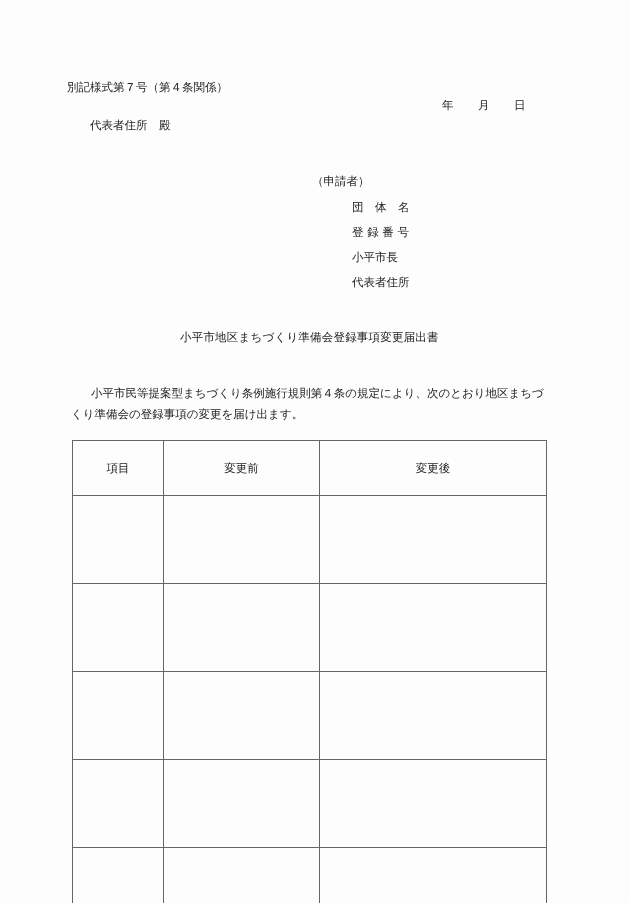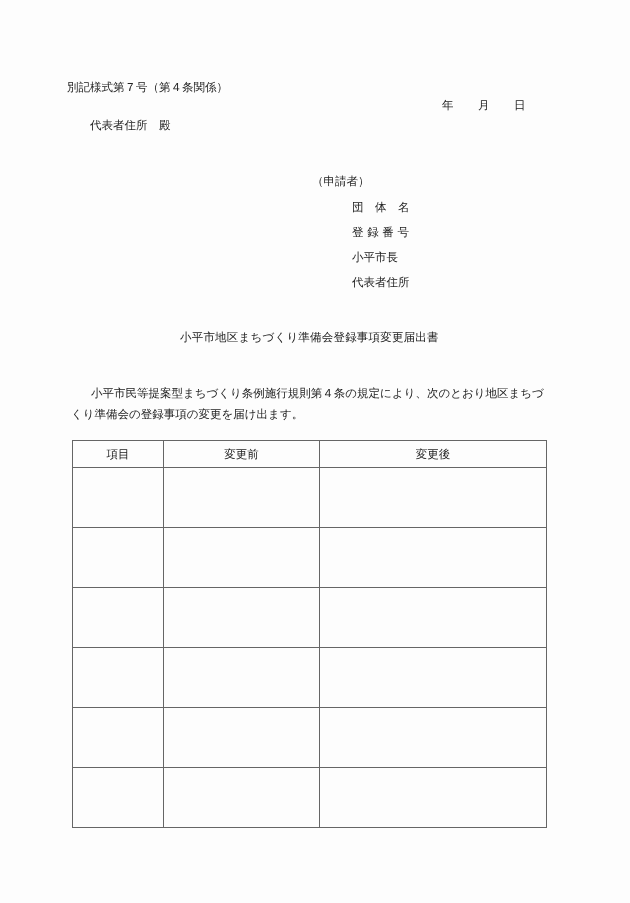--- a/index.html
+++ b/index.html
@@ -13,21 +13,21 @@
   #date-line span { display:inline-block; }
   #addressee { left:90px; top:118px; }
   #applicant-label { left:312px; top:174px; }
   .app-field { left:352px; }
   #title { left:180px; top:330px; letter-spacing:0.2px;text-align:center; }
   #body-text { left:71px; top:383px; width:480px; white-space:normal; line-height:21px; text-indent:20px;font-family:Liberation Mono, monospace; }
   table#changes {
     position:absolute; left:72px; top:440px; width:474px; border-collapse:collapse;
     table-layout:fixed;
   }
-  #changes th, #changes td { border:1px solid #666; padding:2px; }
+  #changes th, #changes td { border:1px solid #666; padding:16px; }
   #changes th { height:22px; font-weight:normal; text-align:center; font-size:11.5px; }
   #changes td { height:55px; }
 </style>
 </head>
 <body>
 
 <div class="abs" id="form-number">別記様式第７号（第４条関係）</div>
 
 <div class="abs" id="date-line">
   <span style="width:36px">年</span><span style="width:36px">月</span><span>日</span>

